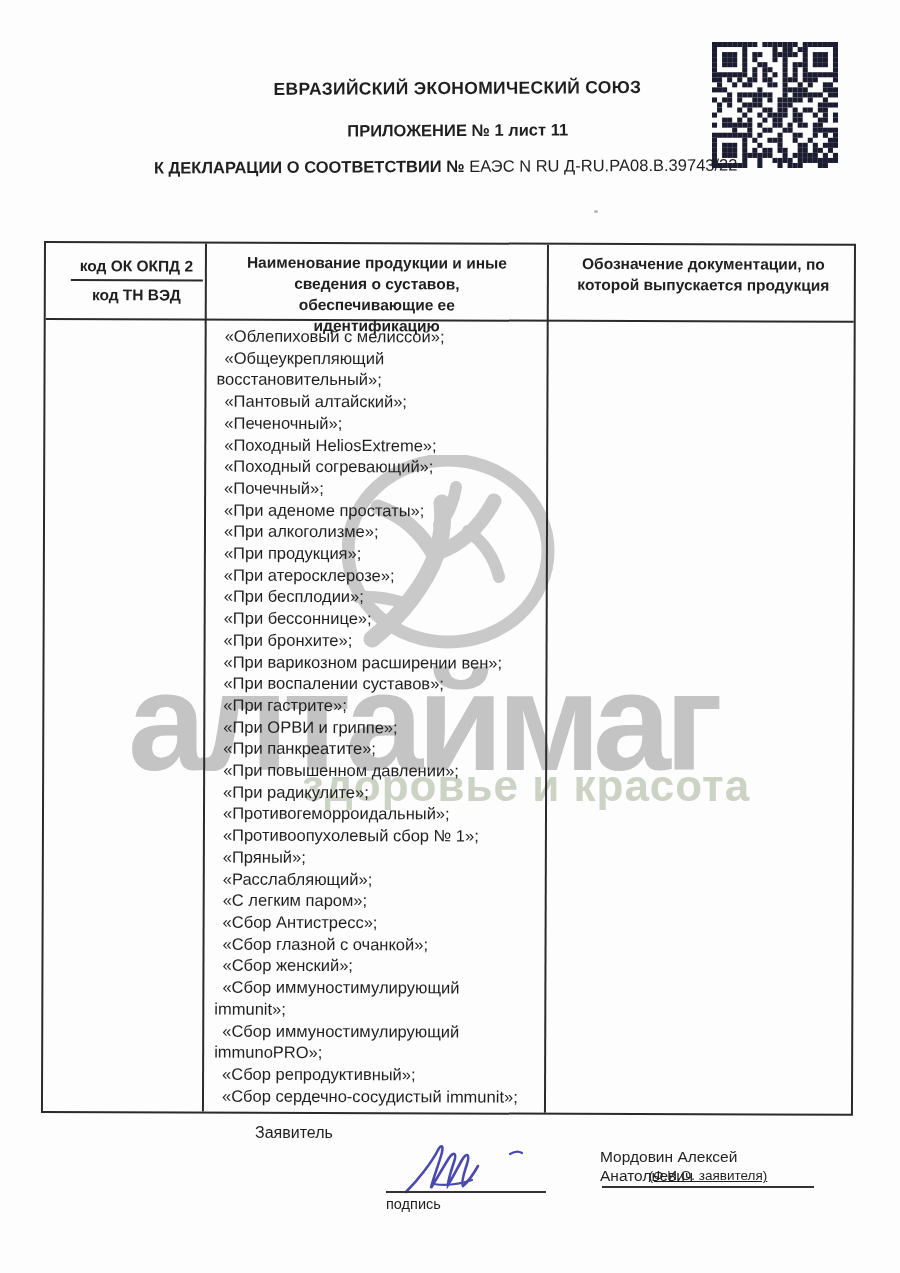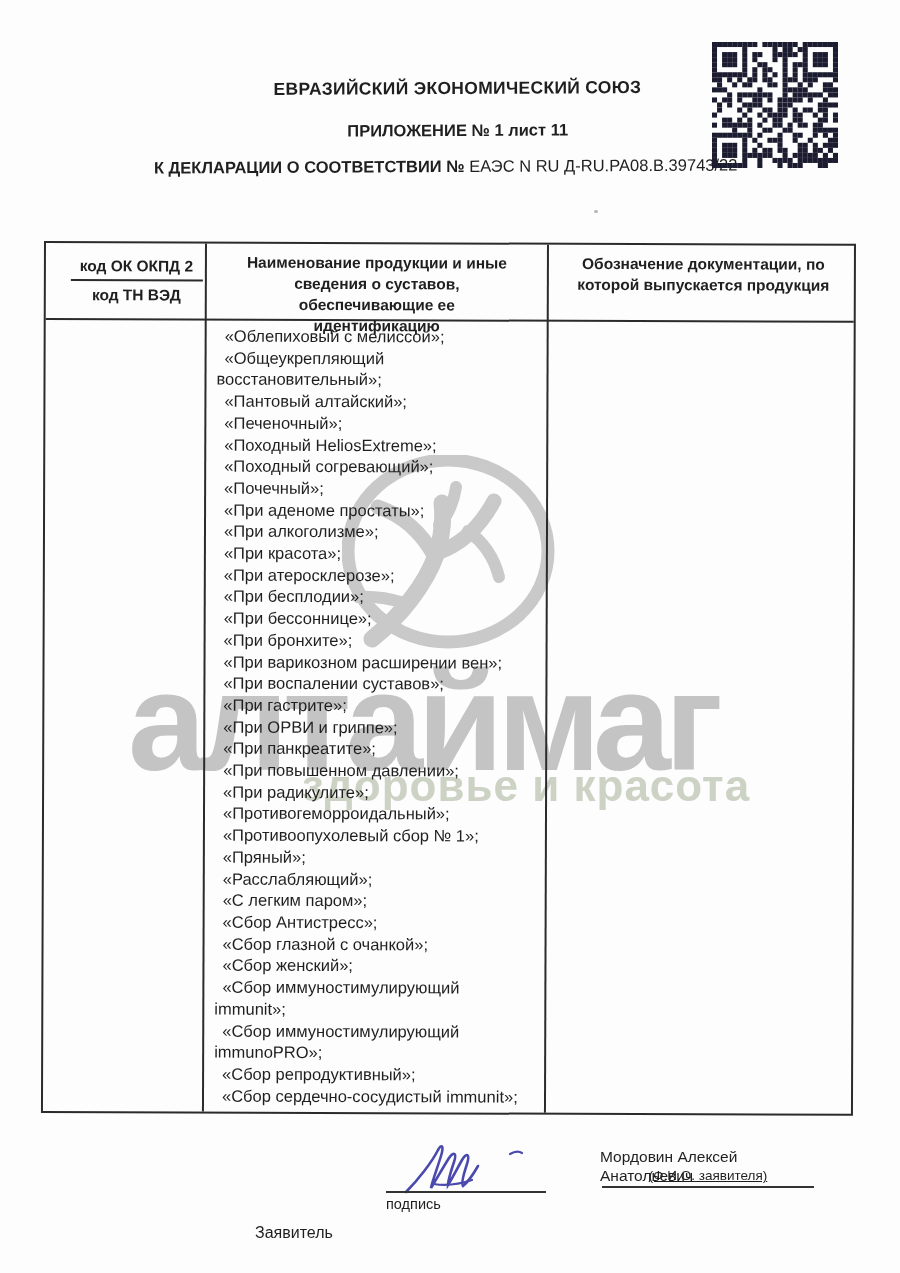--- a/index.html
+++ b/index.html
@@ -71,21 +71,21 @@
   .th-c3 .wrapbox{max-width:292px;margin:0 auto;}
 
   .product-list{
     position:absolute;left:161px;top:77px;width:340px;box-sizing:border-box;
     padding:5px 26px 0 10px;font-size:16.5px;
   }
   .product-item{line-height:21.7px;text-indent:8px;}
 
   
   .footer-block{position:absolute;left:0;top:0;width:900px;z-index:2;}
-  .applicant-label{position:absolute;left:255px;top:1224px;font-size:16px;}
+  .applicant-label{position:absolute;left:255px;top:1124px;font-size:16px;}
   .sig-scribble{position:absolute;left:398px;top:1140px;}
   .sig-line{position:absolute;left:386px;top:1191px;width:160px;border-top:2px solid #333;}
   .sig-caption{position:absolute;left:386px;top:1196px;width:160px;text-align:left;font-size:14.5px;}
   .name-block{position:absolute;left:600px;top:1147px;width:216px;text-align:left;font-size:15.5px;line-height:19px;}
   .name-rule{position:absolute;left:602px;top:1186px;width:212px;border-top:2px solid #333;}
   .name-caption{position:absolute;left:602px;top:1168px;width:212px;text-align:center;font-size:13.5px;text-decoration:underline;}
 </style>
 </head>
 <body>
 
@@ -488,21 +488,21 @@
     <div class="product-list">
         <div class="product-item">«Облепиховый с мелиссой»;</div>
         <div class="product-item">«Общеукрепляющий восстановительный»;</div>
         <div class="product-item">«Пантовый алтайский»;</div>
         <div class="product-item">«Печеночный»;</div>
         <div class="product-item">«Походный HeliosExtreme»;</div>
         <div class="product-item">«Походный согревающий»;</div>
         <div class="product-item">«Почечный»;</div>
         <div class="product-item">«При аденоме простаты»;</div>
         <div class="product-item">«При алкоголизме»;</div>
-        <div class="product-item">«При красота»;</div>
+        <div class="product-item">«При продукция»;</div>
         <div class="product-item">«При атеросклерозе»;</div>
         <div class="product-item">«При бесплодии»;</div>
         <div class="product-item">«При бессоннице»;</div>
         <div class="product-item">«При бронхите»;</div>
         <div class="product-item">«При варикозном расширении вен»;</div>
         <div class="product-item">«При воспалении суставов»;</div>
         <div class="product-item">«При гастрите»;</div>
         <div class="product-item">«При ОРВИ и гриппе»;</div>
         <div class="product-item">«При панкреатите»;</div>
         <div class="product-item">«При повышенном давлении»;</div>

